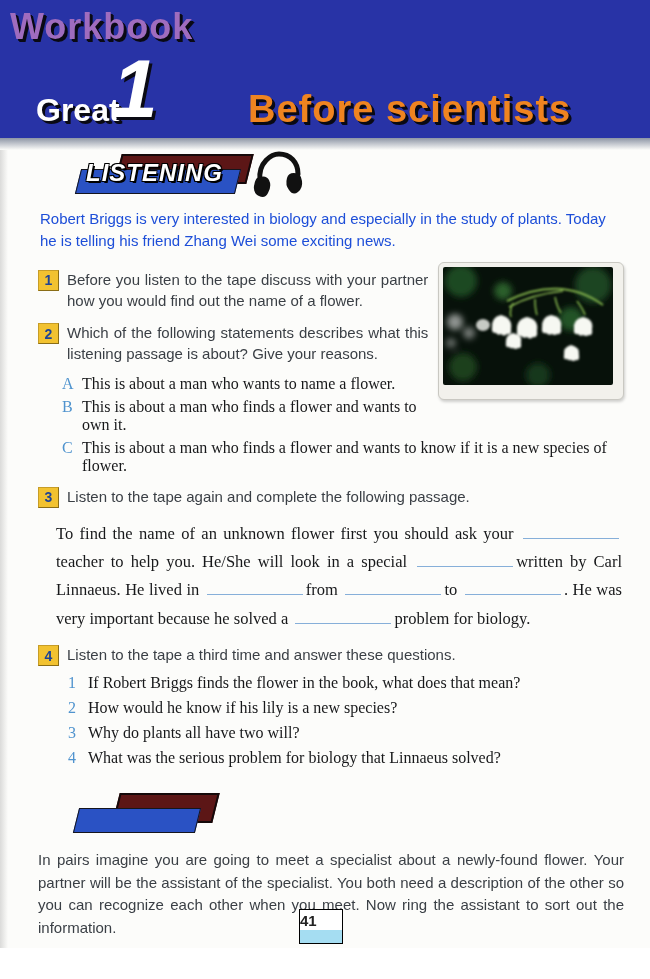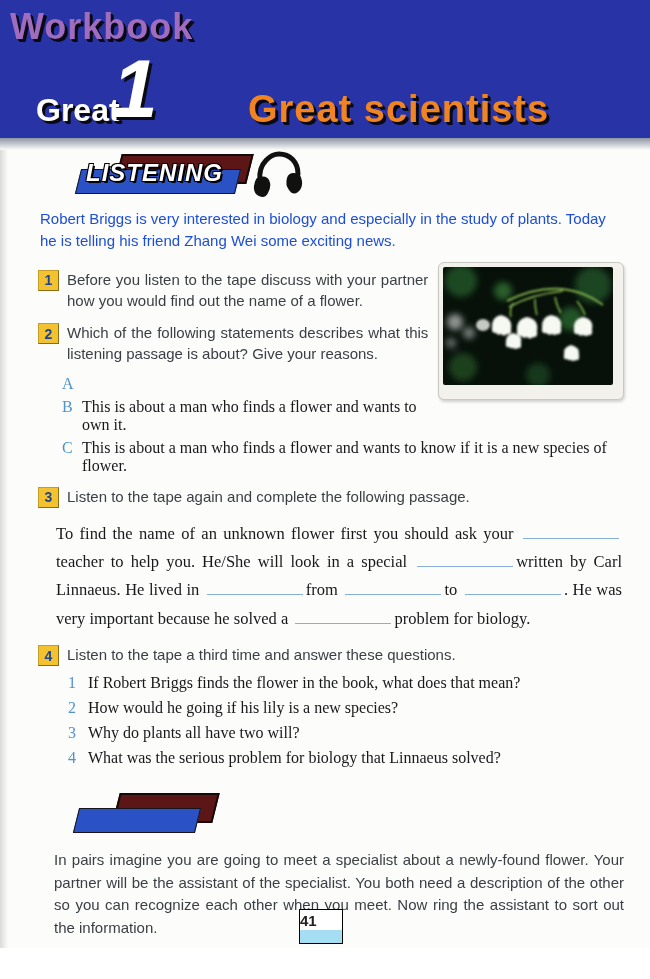--- a/index.html
+++ b/index.html
@@ -114,21 +114,21 @@
     display:inline-block;width:96px;height:12px;
     border-bottom:1.5px solid #86afd9;
     margin:0 3px;
   }
   .questions{margin:8px 0 0 30px;}
   .q-row{display:flex;margin-top:7px;font-family:"Liberation Serif",serif;font-size:16px;color:#17181a;}
   .q-num{flex:0 0 20px;color:#4f93ce;}
   
   .talk-intro{
     font-size:15px;color:#3a3f45;line-height:1.5;
-    margin:10px 0 0 16px;text-align:justify;
+    margin:10px 0 0 0;text-align:justify;
   }
   .pinkbox-wrap{position:relative;margin:16px 8px 0 8px;}
   .pinkbox{
     background:#f4d7e9;
     border-radius:18px;
     padding:18px 18px 20px 24px;
     display:flex;
   }
   .pink-col{font-size:14.5px;color:#8e3a80;line-height:1.78;font-style:italic;letter-spacing:.2px;}
   .pink-col.l{width:46%;}
@@ -155,21 +155,21 @@
 </head>
 <body>
 
 <div class="page">
   <div class="edge-shade"></div>
 
   <div class="header">
     <div class="wb-title">Workbook</div>
     <div class="unit-word">Great</div>
     <div class="unit-num">1</div>
-    <div class="unit-title">Great scientists</div>
+    <div class="unit-title">Before scientists</div>
   </div>
 
   <div class="content">
 
     <div class="banner listening-banner">
       <div class="back"></div>
       <div class="front"></div>
       <div class="label">LISTENING</div>
       <div class="headphones">
         <svg width="52" height="48" viewBox="0 0 52 48">
@@ -188,20 +188,21 @@
           <span class="ex-num">1</span>
           <span class="ex-text">Before you listen to the tape discuss with your partner how you would find out the name of a flower.</span>
         </div>
         <div class="ex-row">
           <span class="ex-num">2</span>
           <span class="ex-text">Which of the following statements describes what this listening passage is about? Give your reasons.</span>
         </div>
         <div class="options">
           <div class="opt">
             <span class="opt-letter">A</span>
+            <span class="opt-text">This is about a man who wants to name a flower.</span>
           </div>
           <div class="opt">
             <span class="opt-letter">B</span>
             <span class="opt-text">This is about a man who finds a flower and wants to own it.</span>
           </div>
         </div>
       </div>
       <div class="photo-wrap">
         <svg width="170" height="118" viewBox="0 0 170 118">
           <defs>
@@ -259,21 +260,21 @@
       <span class="ex-text">Listen to the tape a third time and answer these questions.</span>
     </div>
 
     <div class="questions">
       <div class="q-row">
         <span class="q-num">1</span>
         <span class="q-text">If Robert Briggs finds the flower in the book, what does that mean?</span>
       </div>
       <div class="q-row">
         <span class="q-num">2</span>
-        <span class="q-text">How would he going if his lily is a new species?</span>
+        <span class="q-text">How would he know if his lily is a new species?</span>
       </div>
       <div class="q-row">
         <span class="q-num">3</span>
         <span class="q-text">Why do plants all have two will?</span>
       </div>
       <div class="q-row">
         <span class="q-num">4</span>
         <span class="q-text">What was the serious problem for biology that Linnaeus solved?</span>
       </div>
     </div>

